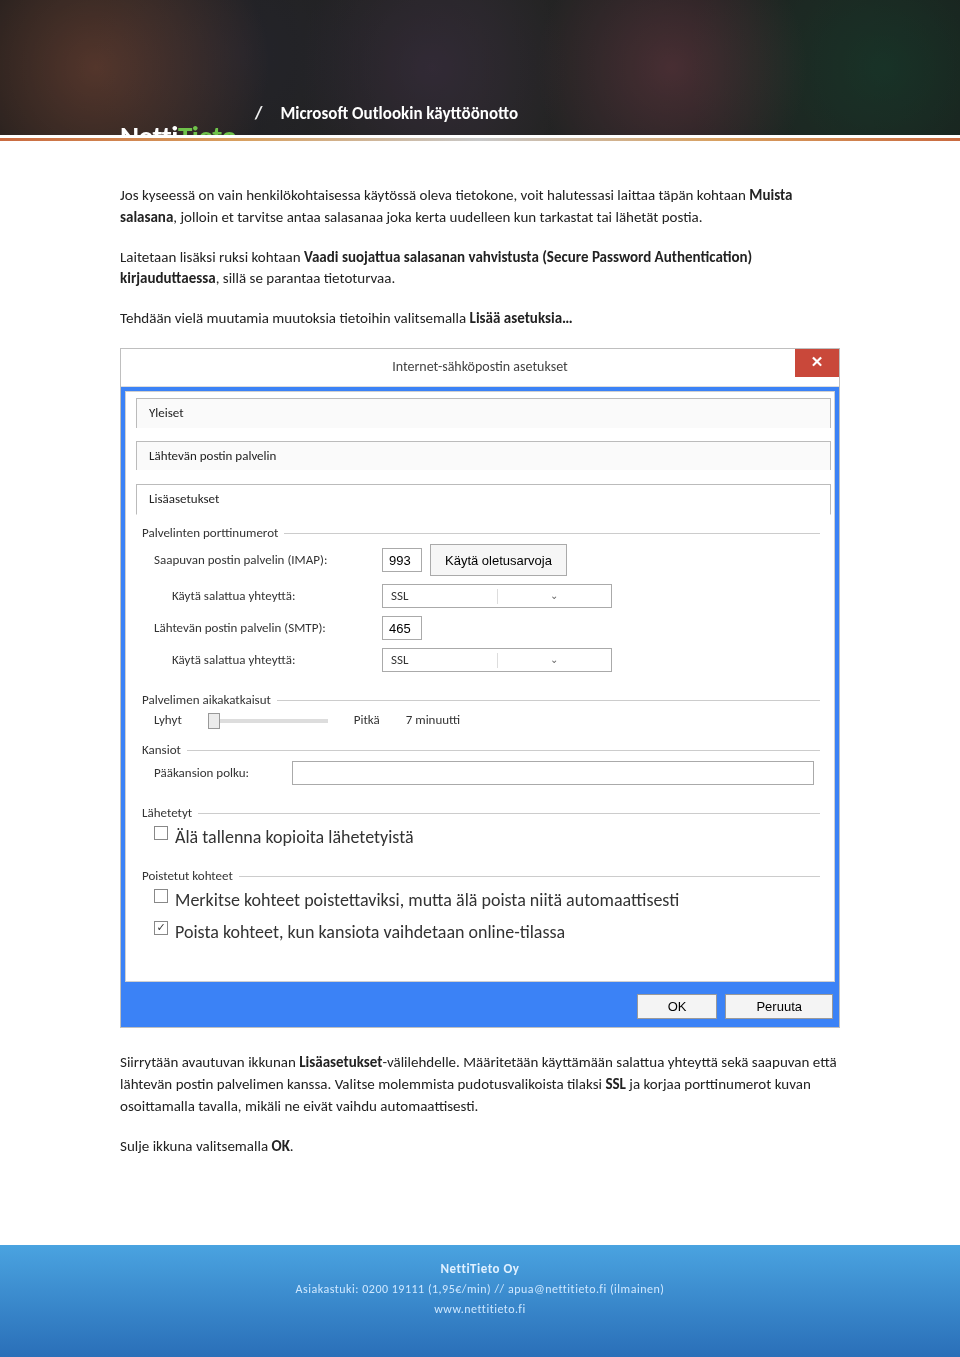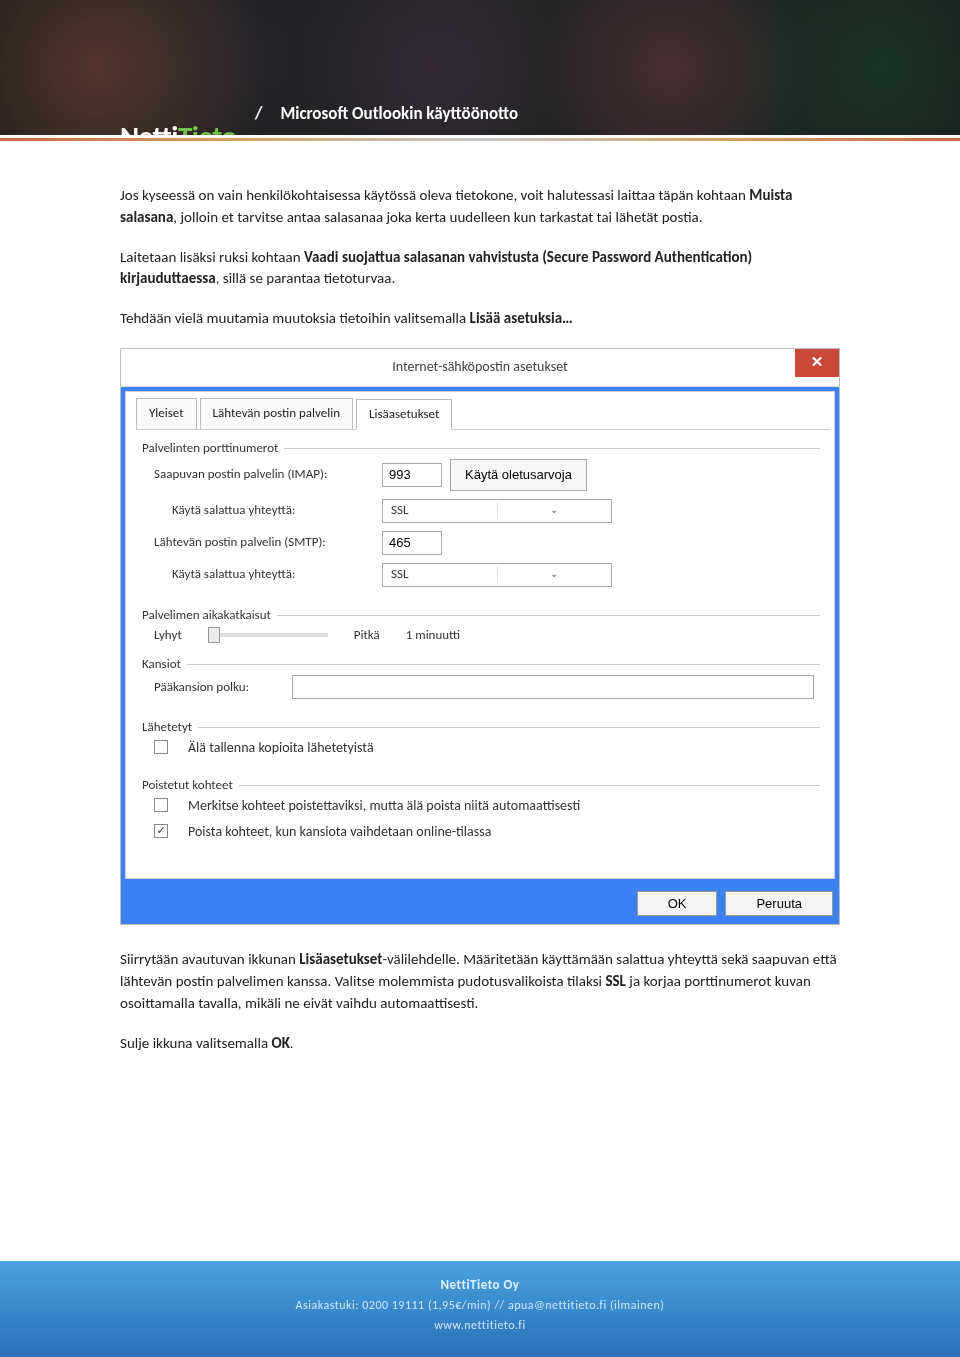--- a/index.html
+++ b/index.html
@@ -110,22 +110,23 @@
     background: #fff;
     border: 1px solid #d0d0d0;
     margin: 4px;
     padding: 0 4px 18px 4px;
   }
   .tabs {
     display: flex;
     border-bottom: 1px solid #d0d0d0;
     padding-top: 6px;
     margin-left: 6px;
-    gap: 4px;
-    font-size: 13px;
+    gap: 13px;
+    font-size: 13px;
+    flex-direction: column;
   }
   .tab {
     padding: 5px 12px;
     border: 1px solid #bbb;
     border-bottom: none;
     background: #fafafa;
     cursor: pointer;
     position: relative;
     margin-right: -1px;
   }
@@ -162,21 +163,21 @@
     margin-bottom: 8px;
   }
   .row .lbl { width: 220px; }
   .row .indent { padding-left: 18px; width: 220px; }
   input.txt {
     border: 1px solid #aaa;
     font-size: 13px;
     padding: 3px 6px;
     height: 24px;
   }
-  .txt.small { width: 60px; }
+  .txt.small { width: 40px; }
   .btn {
     border: 1px solid #aaa;
     background: #f6f6f6;
     font-size: 13px;
     padding: 3px 14px;
     height: 32px;
     cursor: pointer;
   }
   .select {
     display: flex;
@@ -214,22 +215,22 @@
     left: 0;
     top: -6px;
     width: 12px;
     height: 16px;
     background: #ececec;
     border: 1px solid #999;
   }
   .chk-row {
     display: flex;
     align-items: flex-start;
-    gap: 20px;
-    font-size: 14px;
+    gap: 7px;
+    font-size: 18px;
     margin-bottom: 6px;
   }
   .chk {
     width: 14px; height: 14px;
     border: 1px solid #888;
     display: inline-flex;
     align-items: center;
     justify-content: center;
     font-size: 11px;
     margin-top: 2px;
@@ -253,21 +254,21 @@
     background: #f4f4f4;
     font-size: 13px;
     padding: 4px 30px;
     cursor: pointer;
   }
 
   .footer {
     position: absolute;
     bottom: 0;
     left: 0; right: 0;
-    height: 96px;
+    height: 112px;
     background: linear-gradient(180deg, #4aa3e0 0%, #2a6fb8 100%);
     color: #fff;
     text-align: center;
     padding-top: 16px;
     font-size: 12px;
     letter-spacing: 0.5px;
   }
   .footer .company { font-weight: 700; font-size: 13px; margin-bottom: 6px; color:#dff0ff;}
   .footer .line2 { color: #cfe8ff; margin-bottom: 6px; }
   .footer .line3 { color: #cfe8ff; }
@@ -345,21 +346,21 @@
         </div>
 
         <div class="group">
           <span class="group-label">Palvelimen aikakatkaisut</span>
           <div class="slider-row">
             <span>Lyhyt</span>
             <div class="slider-track">
               <div class="slider-thumb"></div>
             </div>
             <span>Pitkä</span>
-            <span>1 minuutti</span>
+            <span>7 minuutti</span>
           </div>
         </div>
 
         <div class="group">
           <span class="group-label">Kansiot</span>
           <div class="row">
             <span class="" style="width:130px">Pääkansion polku:</span>
             <input class="txt" style="flex: 1 1 0%;">
           </div>
         </div>

